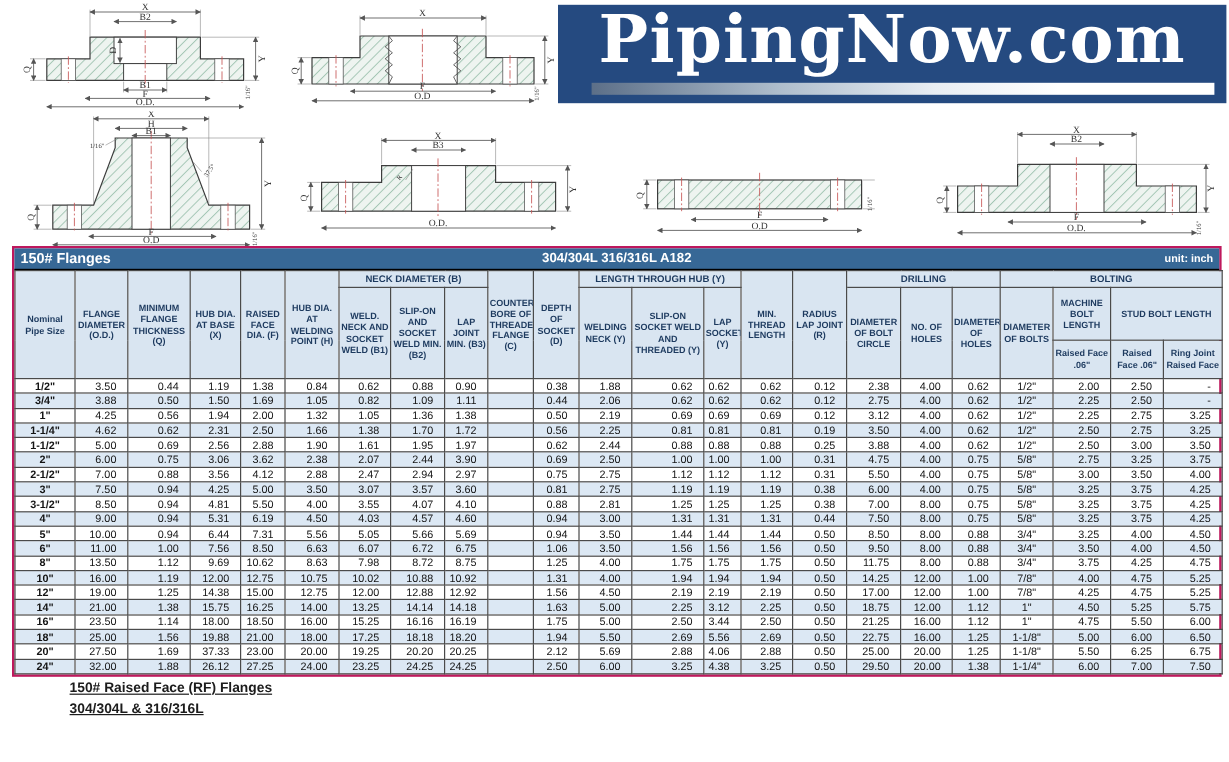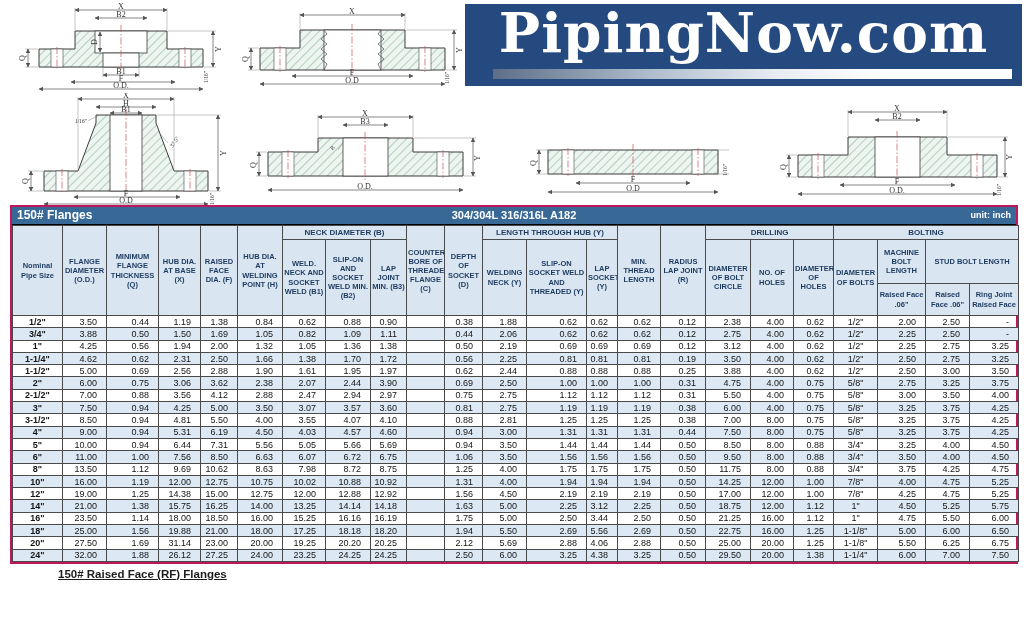--- a/index.html
+++ b/index.html
@@ -767,21 +767,21 @@
           <td>1.25</td>
           <td>1-1/8"</td>
           <td>5.00</td>
           <td>6.00</td>
           <td>6.50</td>
         </tr>
         <tr>
           <td>20"</td>
           <td>27.50</td>
           <td>1.69</td>
-          <td>31.14</td>
+          <td>37.33</td>
           <td>23.00</td>
           <td>20.00</td>
           <td>19.25</td>
           <td>20.20</td>
           <td>20.25</td>
           <td></td>
           <td>2.12</td>
           <td>5.69</td>
           <td>2.88</td>
           <td>4.06</td>
@@ -819,13 +819,14 @@
           <td>6.00</td>
           <td>7.00</td>
           <td>7.50</td>
         </tr>
       </tbody>
   </table>
 </div>
 
 <div id="footer">
   <div>150# Raised Face (RF) Flanges</div>
+  <div>304/304L &amp; 316/316L</div>
 </div>
 
 </body></html>

